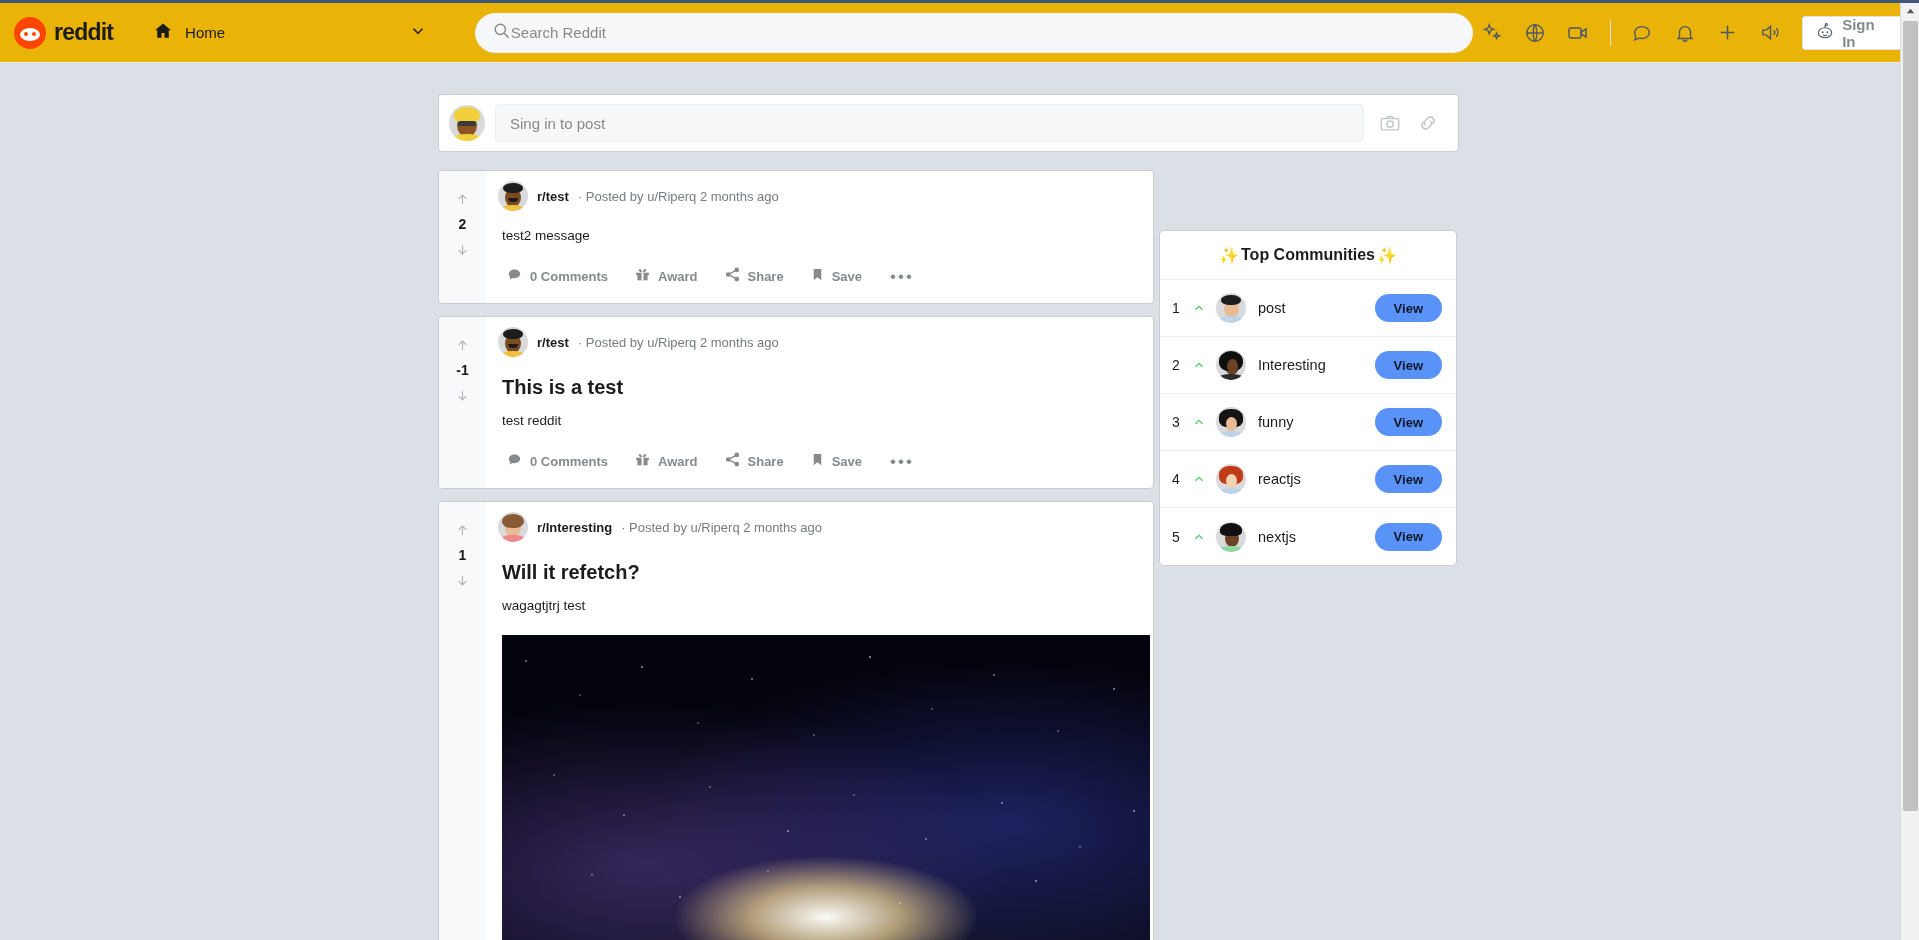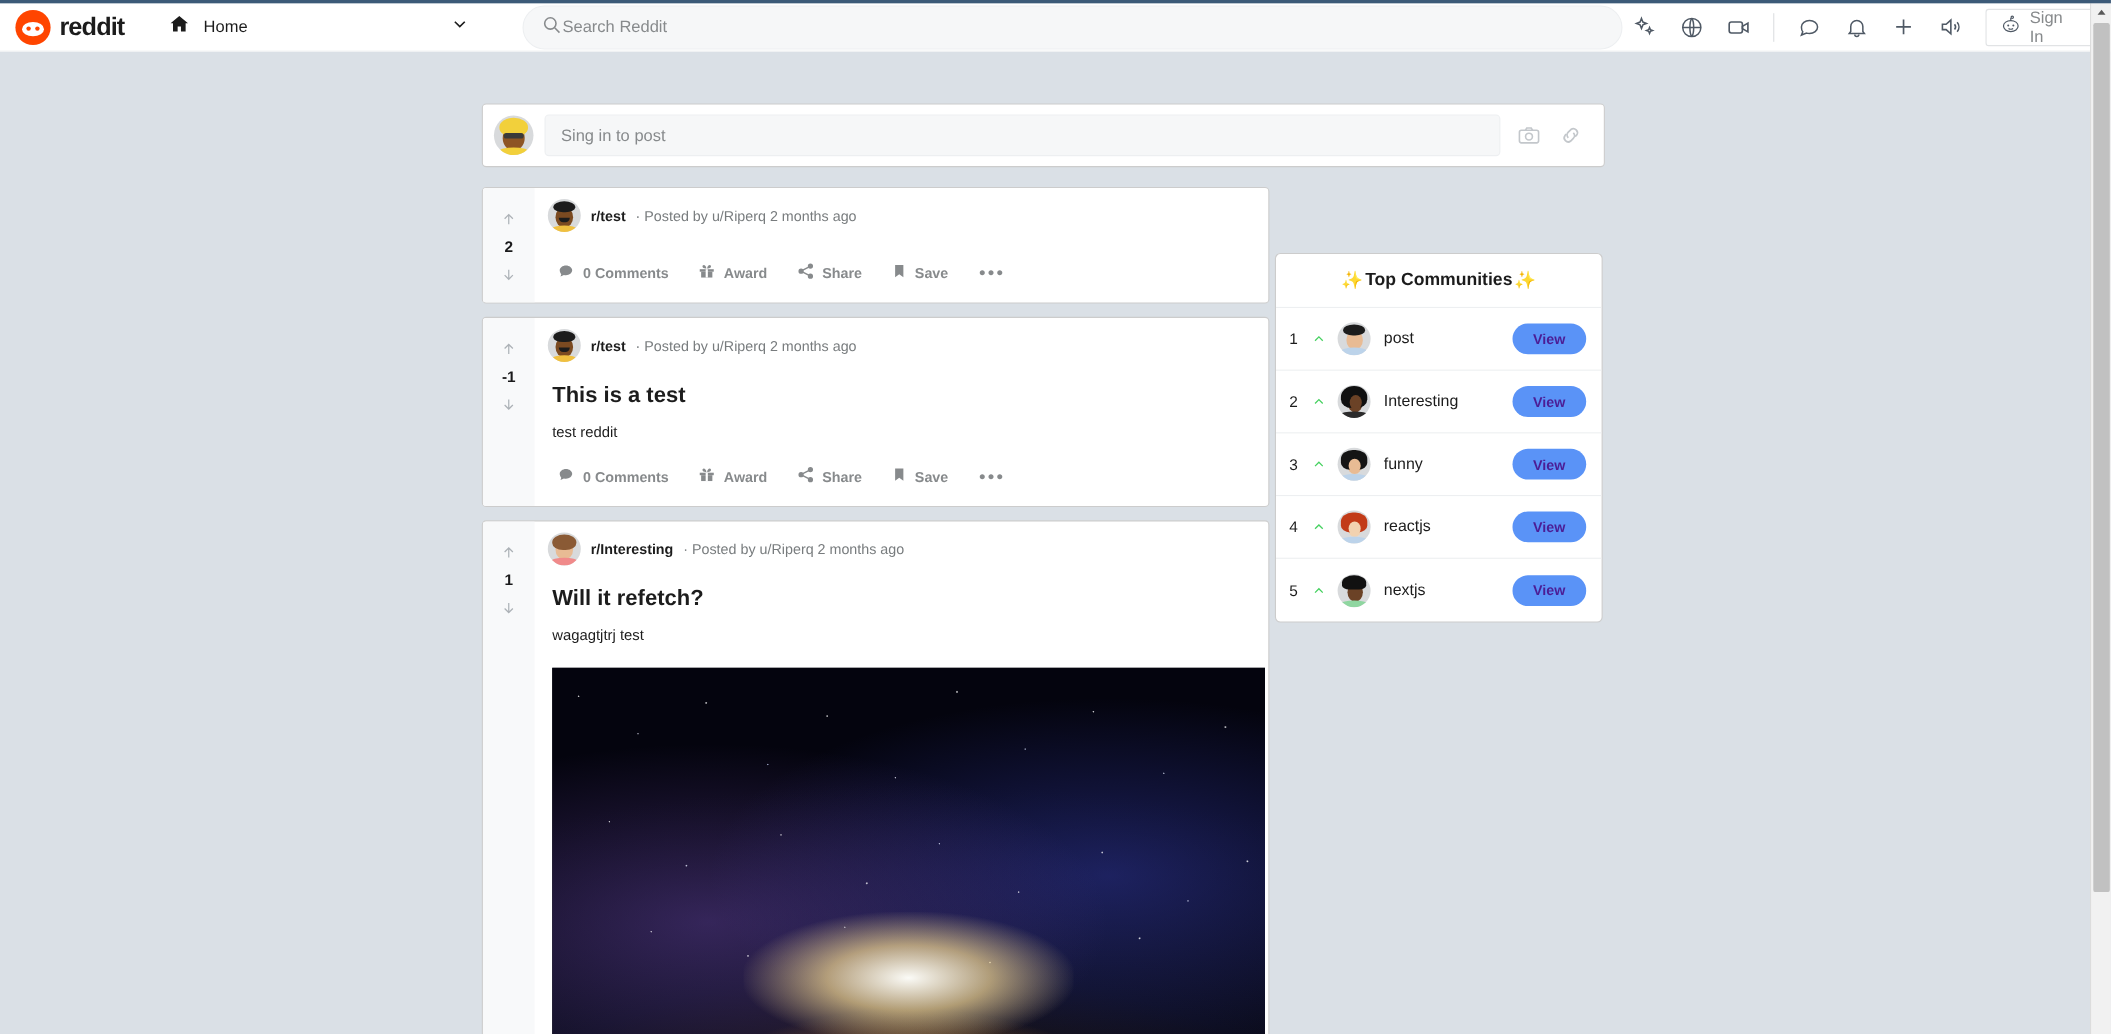--- a/index.html
+++ b/index.html
@@ -17,22 +17,22 @@
   .top-accent {
     position: absolute; top: 0; left: 0;
     width: 1919px; height: 3px;
     background: #3c5a78;
     z-index: 60;
   }
 
   
   .header {
     position: absolute; top: 3px; left: 0;
-    width: 1919px; height: 44px;
-    background: #ffffff;
+    width: 1919px; height: 60px;
+    background: #eab308;
     display: flex; align-items: center;
     border-bottom: 1px solid #edeff1;
     z-index: 50;
   }
   .brand {
     display: flex; align-items: center; gap: 8px;
     margin-left: 14px; cursor: pointer;
   }
   .snoo-logo {
     width: 32px; height: 32px; border-radius: 50%;
@@ -76,21 +76,21 @@
   }
   .search-input {
     border: 0; outline: 0; background: transparent;
     font-size: 15px; color: #1c1c1c; width: 100%;
     font-family: "Liberation Sans", sans-serif;
   }
   .search-input::placeholder { color: #878a8c; }
 
   .header-icons {
     display: flex; align-items: center;
-    margin-left: auto; margin-right: 16px; gap: 4px;
+    margin-left: auto; margin-right: 16px; gap: 4px; font-weight: bold;
   }
   .hicon {
     width: 40px; height: 40px; border-radius: 4px;
     display: flex; align-items: center; justify-content: center;
     cursor: pointer; color: #4f5965;
   }
   .hdivider {
     width: 1px; height: 26px; background: #dcdfe2; margin: 0 8px;
   }
   .signin-btn {
@@ -214,21 +214,21 @@
     display: flex; align-items: center;
     height: 57px; padding: 0 14px 0 10px; gap: 10px;
     border-bottom: 1px solid #edeff1;
     cursor: pointer;
   }
   .comm-row:last-child { border-bottom: 0; }
   .comm-rank { font-size: 14px; color: #1c1c1c; width: 12px; text-align: center; }
   .comm-caret { color: #46d160; display: flex; align-items: center; }
   .comm-name { font-size: 14.5px; color: #1c1c1c; flex: 1; margin-left: 2px; }
   .view-btn {
-    background: #5a93f7; color: #4c1d95; border: 0;
+    background: #5a93f7; color: #0f172a; border: 0;
     border-radius: 15px; height: 28px; padding: 0 19px;
     font-size: 13px; font-weight: 700; cursor: pointer;
     font-family: "Liberation Sans", sans-serif;
   }
 
   
   .scrollbar {
     position: absolute; right: 0; top: 3px;
     width: 19px; height: 937px; background: #f1f1f1;
     border-left: 1px solid #dcdcdc; z-index: 55;
@@ -401,20 +401,21 @@
             <div class="face">
               <div class="f-skin" style="left:7px;top:7px;width:16px;height:19px;background:#7b4a21;"></div>
               <div class="f-hair" style="left:5px;top:2px;width:20px;height:10px;background:#1c1c1c;"></div>
               <div style="position:absolute;left:10px;top:17px;width:10px;height:4px;background:#1c1c1c;border-radius:0 0 4px 4px;"></div>
               <div class="f-body" style="width:22px;height:6px;background:#f0c040;"></div>
             </div>
           </div>
           <span class="sub-name">r/test</span>
           <span class="meta-rest">· Posted by u/Riperq 2 months ago</span>
         </div>
+        <div class="post-text">test2 message</div>
         <div class="post-actions">
           <div class="paction">
             <span>
               <svg width="17" height="17" viewBox="0 0 24 24" fill="#878a8c">
                 <path d="M20 11c0 3.4-3.6 6.2-8 6.2-.9 0-1.8-.1-2.6-.35L5 19l1-3.1C4.7 14.6 4 12.9 4 11c0-3.4 3.6-6.2 8-6.2s8 2.8 8 6.2z"></path>
               </svg>
             </span>
             <span>0 Comments</span>
           </div>
           <div class="paction">

